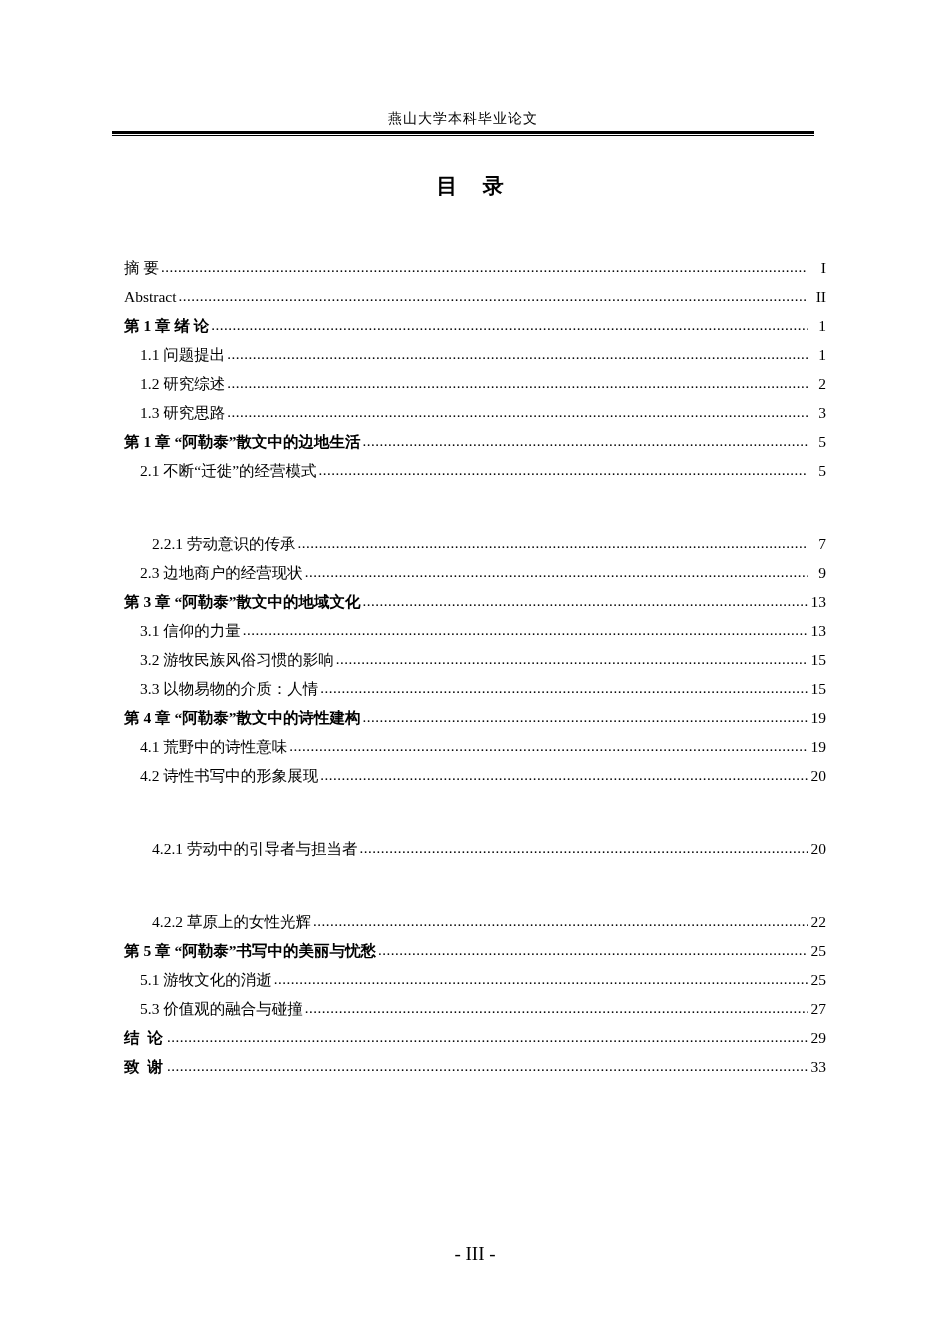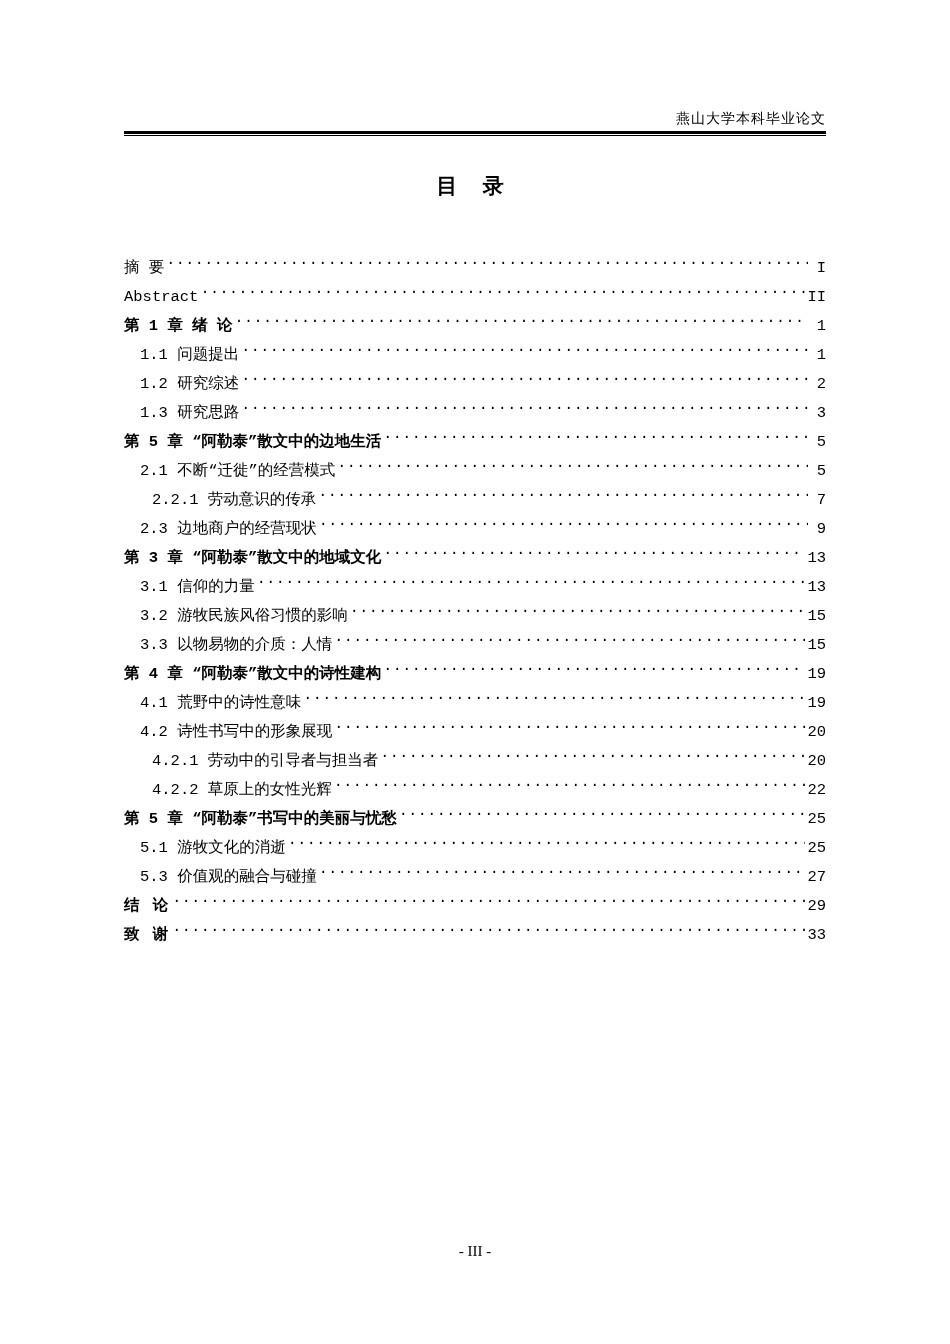--- a/index.html
+++ b/index.html
@@ -17,24 +17,24 @@
   }
   .page {
     position: absolute;
     left: 0; top: 0;
     width: 950px;
     height: 1344px;
   }
   
   .header {
     position: absolute;
-    left: 124px;
+    left: 112px;
     top: 110px;
     width: 702px;
-    text-align: right;
+    text-align: center;
   }
   .header-text {
     font-size: 14px;
     letter-spacing: 1px;
     line-height: 18px;
     color: #000;
   }
   .header-rule {
     margin-top: 3px;
     width: 702px;
@@ -57,27 +57,26 @@
   }
   
   .toc {
     position: absolute;
     left: 124px;
     top: 258px;
     width: 702px;
   }
   .toc-row {
     display: flex;
-    align-items: flex-start;
+    align-items: flex-end;
     width: 702px;
     margin-bottom: 9px;
     font-size: 15.5px;
     line-height: 20px;
     white-space: nowrap;
-    font-family: Liberation Mono, monospace;
   }
   .toc-label {
     flex: 0 0 auto;
   }
   .toc-dots {
     flex: 1 1 auto;
     overflow: hidden;
     margin: 0 2px;
     position: relative;
     height: 14px;
@@ -94,30 +93,30 @@
     white-space: nowrap;
   }
   .toc-page {
     flex: 0 0 auto;
     text-align: right;
     min-width: 16px;
   }
   .lvl-0 { font-weight: bold; padding-left: 0px; }
   .lvl-0b { font-weight: bold; padding-left: 0px; letter-spacing: 2px; }
   .lvl-1 { font-weight: normal; padding-left: 16px; }
-  .lvl-2 { font-weight: normal; padding-left: 28px; }
+  .lvl-2 { font-weight: normal; padding-left: 28px; margin-top: 44px; }
   .plain { font-weight: normal; padding-left: 0px; }
   
   .footer {
     position: absolute;
     left: 124px;
     top: 1243px;
     width: 702px;
     text-align: center;
-    font-size: 15px;
+    font-size: 19px;
   }
 </style>
 </head>
 <body>
 
 <div class="page">
 
   <div class="header">
     <div class="header-text">燕山大学本科毕业论文</div>
     <div class="header-rule"></div>
@@ -150,21 +149,21 @@
         <span class="toc-label lvl-1">1.2 研究综述</span>
         <span class="toc-dots"></span>
         <span class="toc-page">2</span>
       </div>
       <div class="toc-row">
         <span class="toc-label lvl-1">1.3 研究思路</span>
         <span class="toc-dots"></span>
         <span class="toc-page">3</span>
       </div>
       <div class="toc-row">
-        <span class="toc-label lvl-0">第 5 章 “阿勒泰”散文中的边地生活</span>
+        <span class="toc-label lvl-0">第 1 章 “阿勒泰”散文中的边地生活</span>
         <span class="toc-dots"></span>
         <span class="toc-page">5</span>
       </div>
       <div class="toc-row">
         <span class="toc-label lvl-1">2.1 不断“迁徙”的经营模式</span>
         <span class="toc-dots"></span>
         <span class="toc-page">5</span>
       </div>
       <div class="toc-row">
         <span class="toc-label lvl-2">2.2.1 劳动意识的传承</span>

